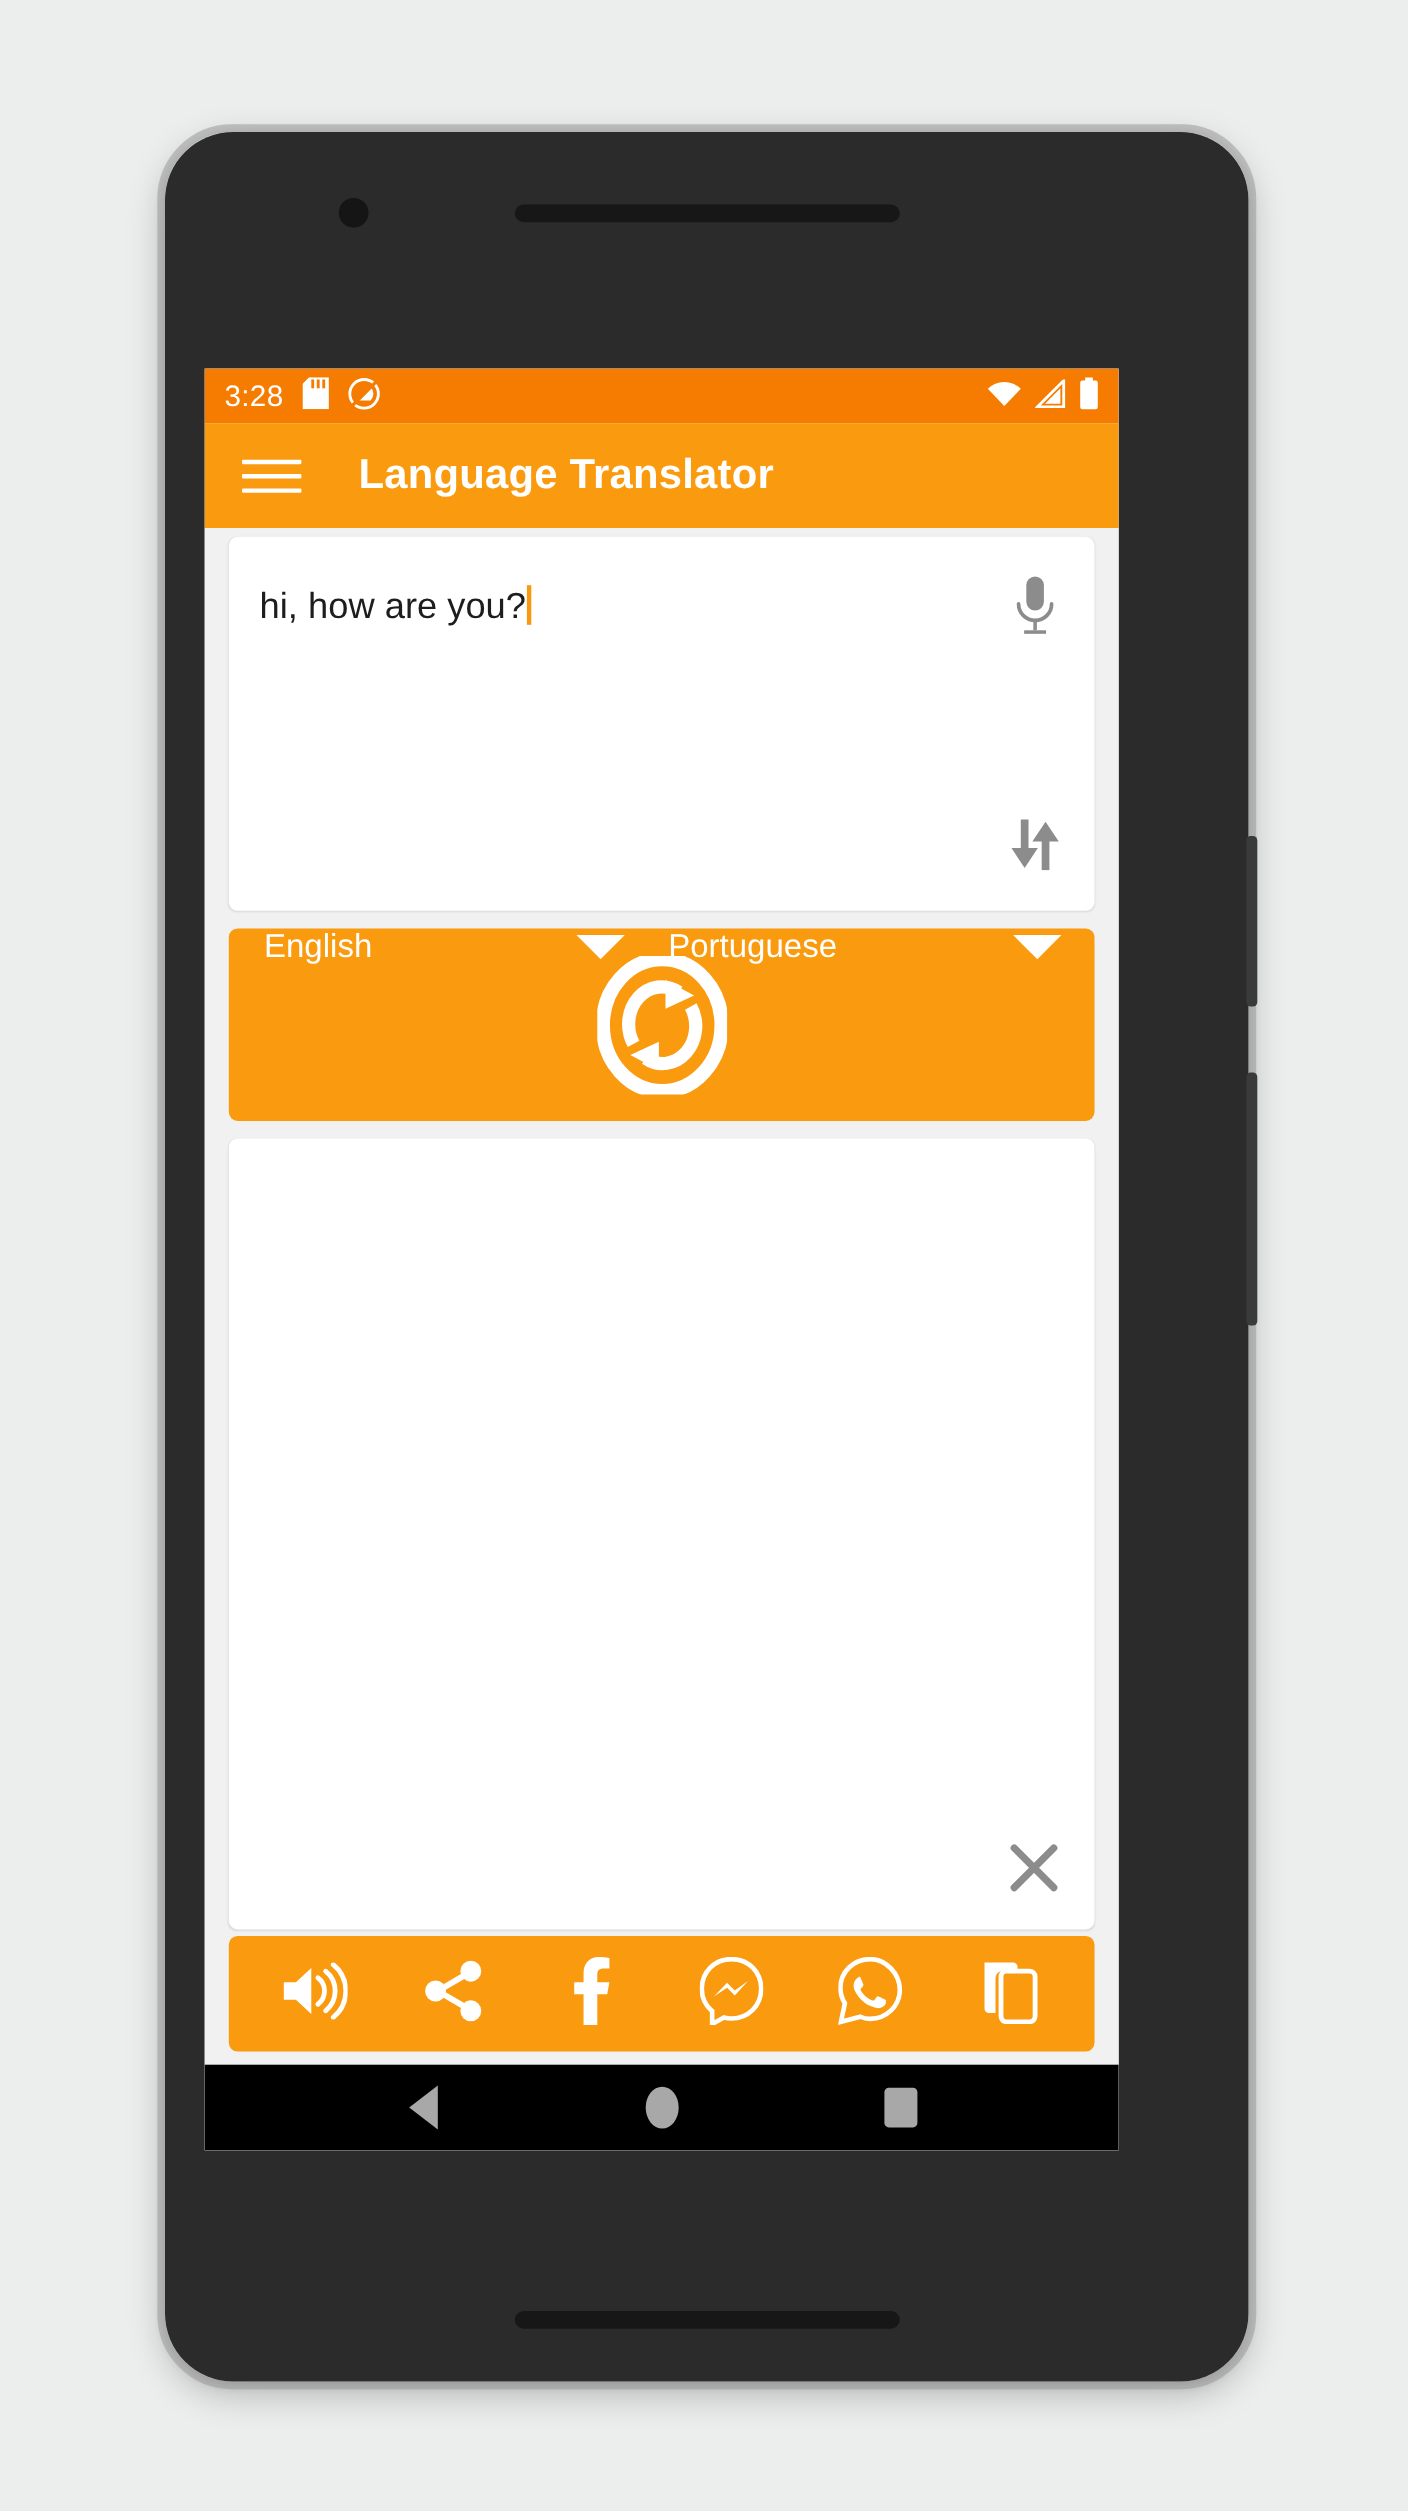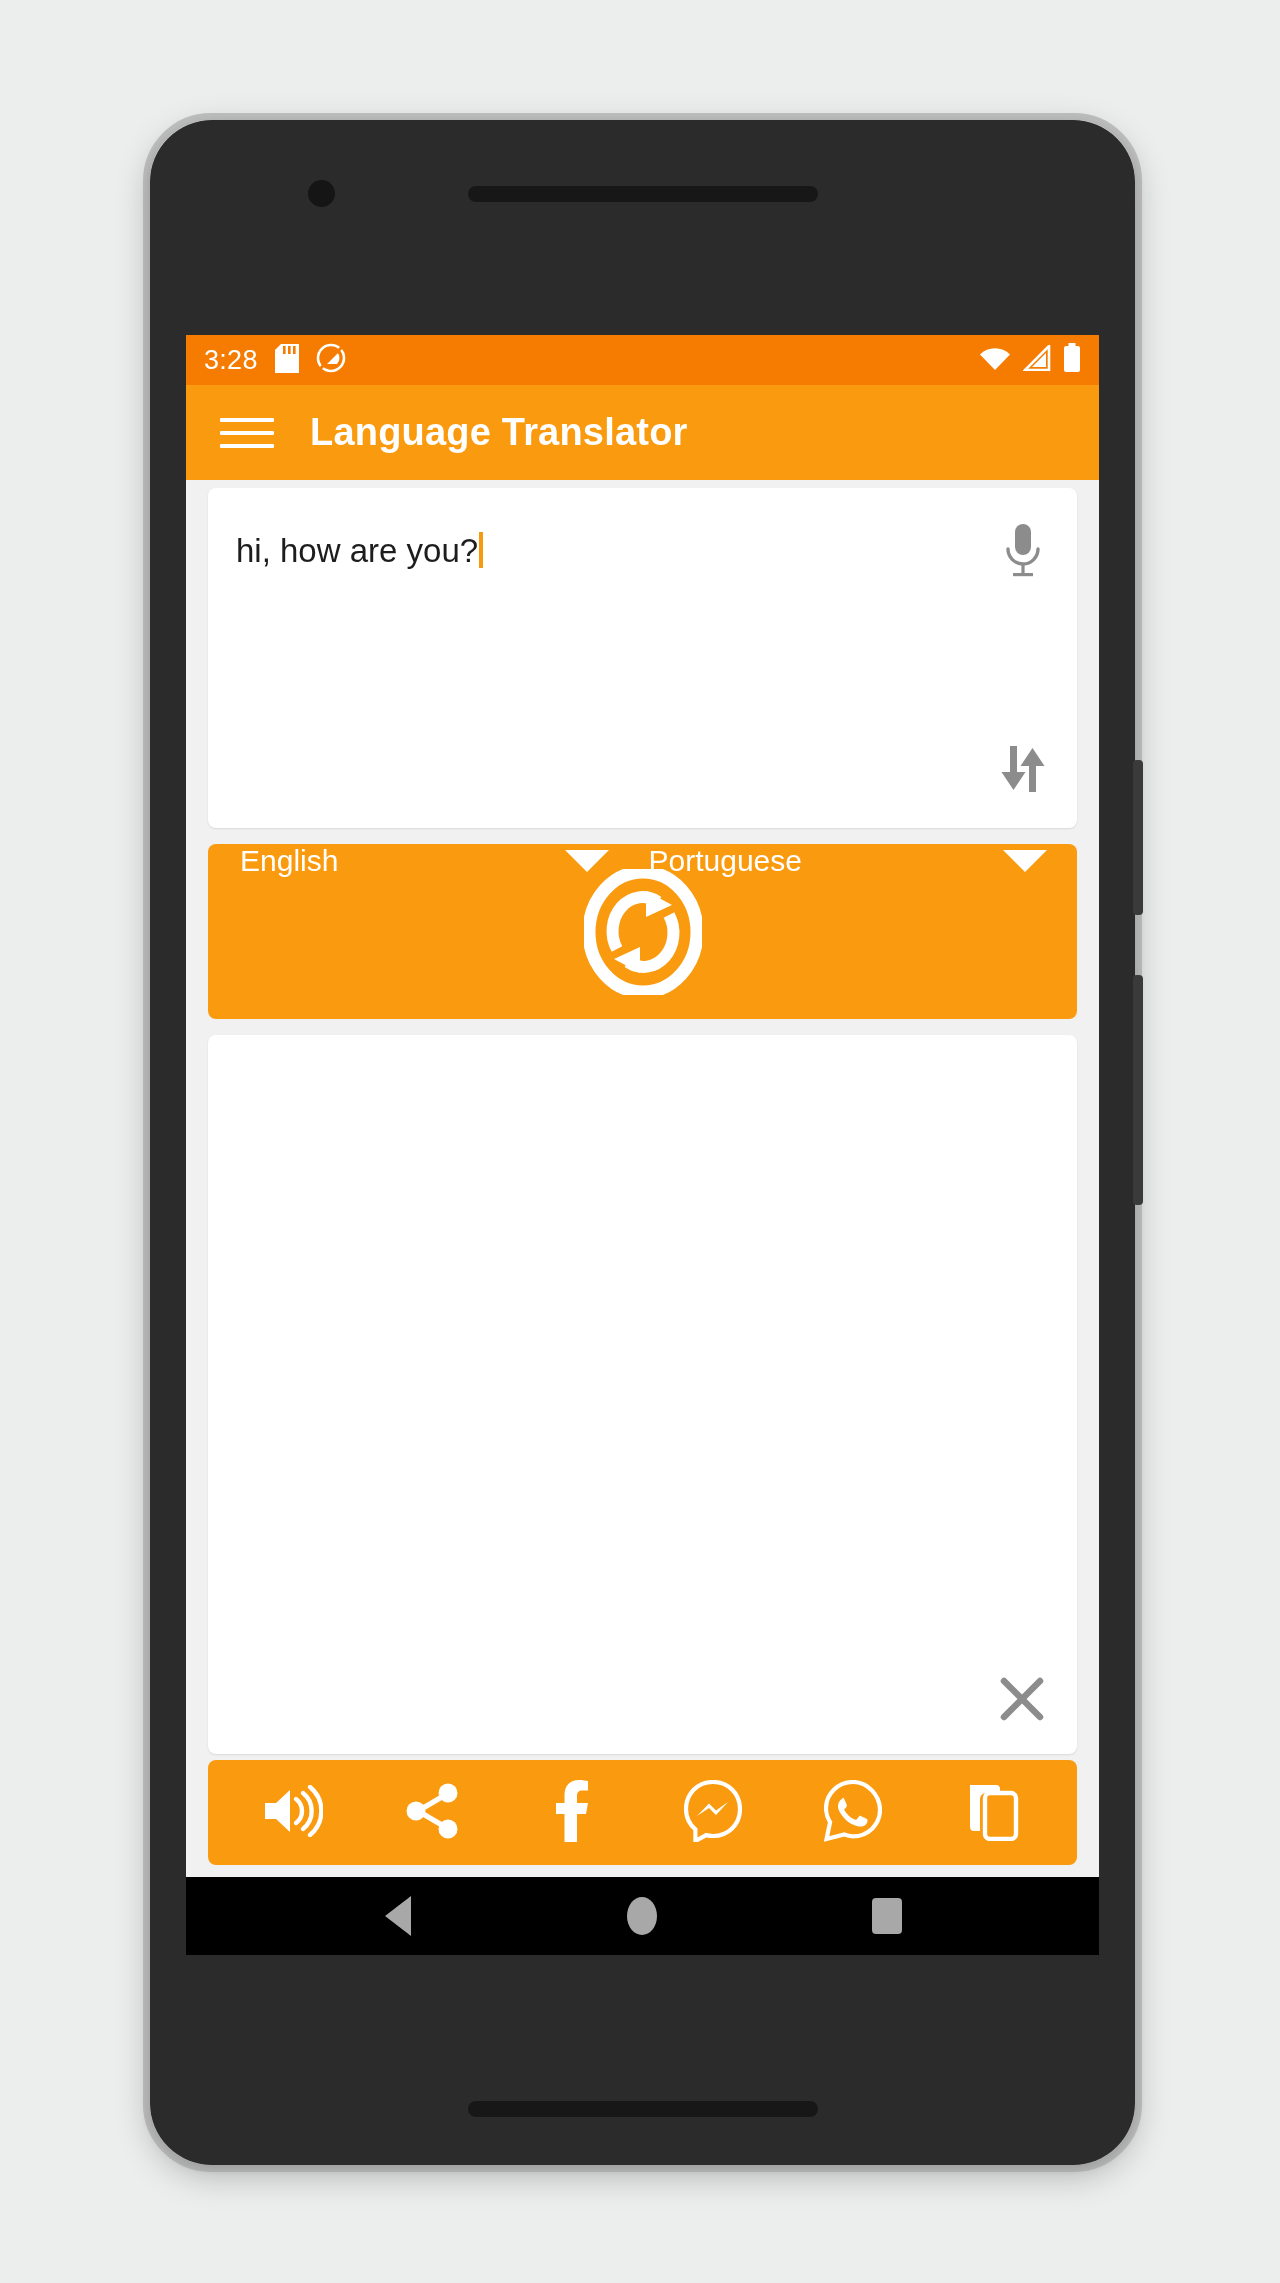--- a/index.html
+++ b/index.html
@@ -82,21 +82,21 @@
     height: 16px;
     background: #171717;
     border-radius: 9px;
   }
 
   
   #screen {
     position: absolute;
     left: 36px;
     top: 215px;
-    width: 913px;
+    width: 831px;
     height: 1620px;
     background: #f1f1f1;
     overflow: hidden;
   }
 
   
   #status-bar {
     height: 50px;
     background: #f57c00;
     display: flex;
@@ -138,21 +138,21 @@
     gap: 9px;
     cursor: pointer;
   }
   #menu-button span {
     display: block;
     height: 4px;
     background: #ffffff;
     border-radius: 1px;
   }
   #app-title {
-    margin-left: 36px;
+    margin-left: 52px;
     color: #ffffff;
     font-size: 38px;
     font-weight: bold;
     letter-spacing: .2px;
   }
 
   
   #content {
     padding: 4px 22px 0 22px;
     background: #f1f1f1;

